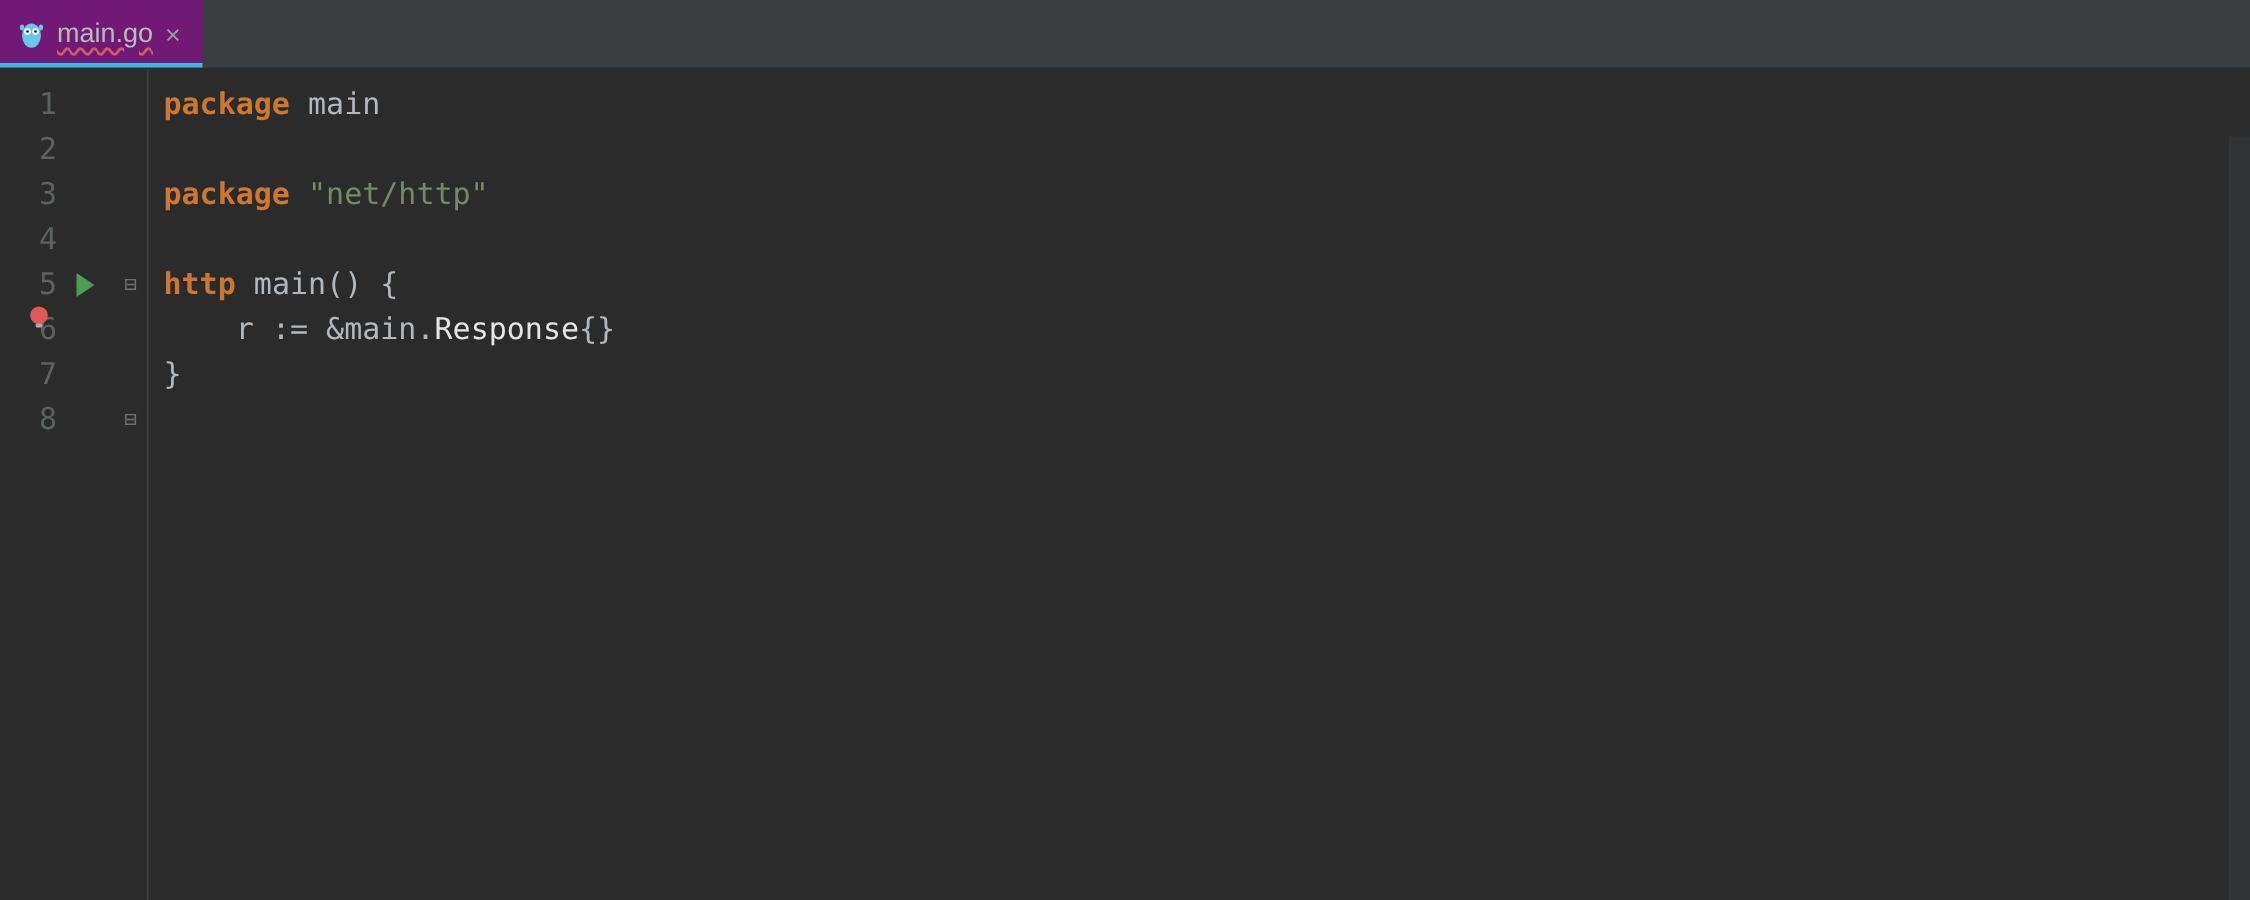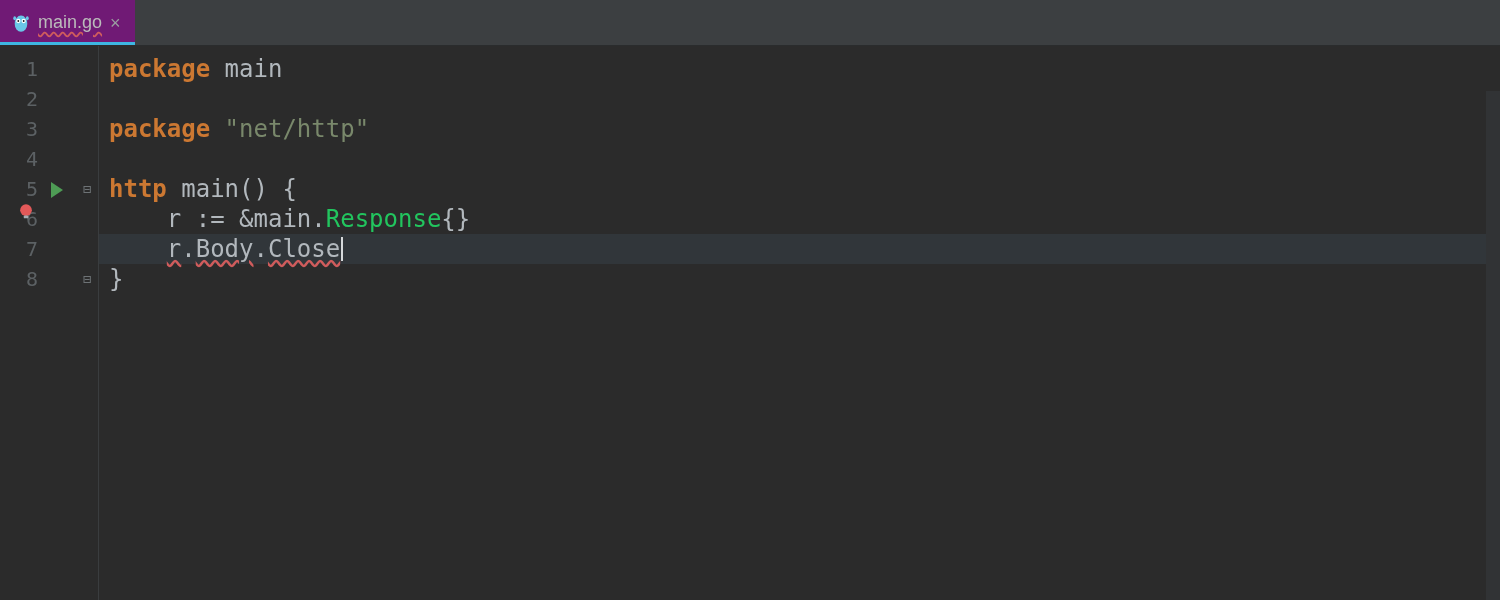--- a/index.html
+++ b/index.html
@@ -82,36 +82,36 @@
     padding-top: 8px;
     font-size: 20px;
     line-height: 30px;
     color: #6d7275;
     text-align: center;
     border-right: 1px solid #3a3d3f;
   }
   .code {
     flex: 1;
     padding: 8px 0 0 10px;
-    font-size: 24px;
+    font-size: 20px;
     line-height: 30px;
     color: #b2b8bd;
     position: relative;
   }
   .line { height: 30px; white-space: pre; }
   .line.current {
     background: #31363a;
     margin-left: -10px;
     padding-left: 10px;
   }
 
   
   .kw    { color: #cc7832; font-weight: 600; }
   .ident { color: #b2b8bd; }
-  .type  { color: #22c55e; }
+  .type  { color: #e5e5e5; }
   .str   { color: #79886b; }
   .punct { color: #b2b8bd; }
   .err   {
     text-decoration: underline;
     text-decoration-style: wavy;
     text-decoration-color: #d05c5c;
     text-underline-offset: 3px;
   }
 
   .caret {
@@ -215,17 +215,16 @@
         <circle cx="10" cy="8" r="6.5" fill="#e35959"></circle>
         <rect x="7.5" y="14" width="5" height="3" rx="1" fill="#a6adb3"></rect>
       </svg>
     </div>
   <div class="line"><span class="kw">package</span> <span class="ident">main</span></div>
       <div class="line"></div>
       <div class="line"><span class="kw">package</span> <span class="str">"net/http"</span></div>
       <div class="line"></div>
       <div class="line"><span class="kw">http</span> <span class="ident">main</span><span class="punct">() {</span></div>
       <div class="line">    <span class="ident">r</span> <span class="punct">:=</span> <span class="punct">&amp;</span><span class="ident">main</span><span class="punct">.</span><span class="type">Response</span><span class="punct">{}</span></div>
-      <div class="line current">    <span class="ident err">r</span><span class="punct">.</span><span class="ident err">Body</span><span class="punct">.</span><span class="ident err">Close</span><span class="caret"></span></div>
       <div class="line"><span class="punct">}</span></div>
     </div>
   <div class="scroll-track"></div>
 </div>
 
 </body></html>

